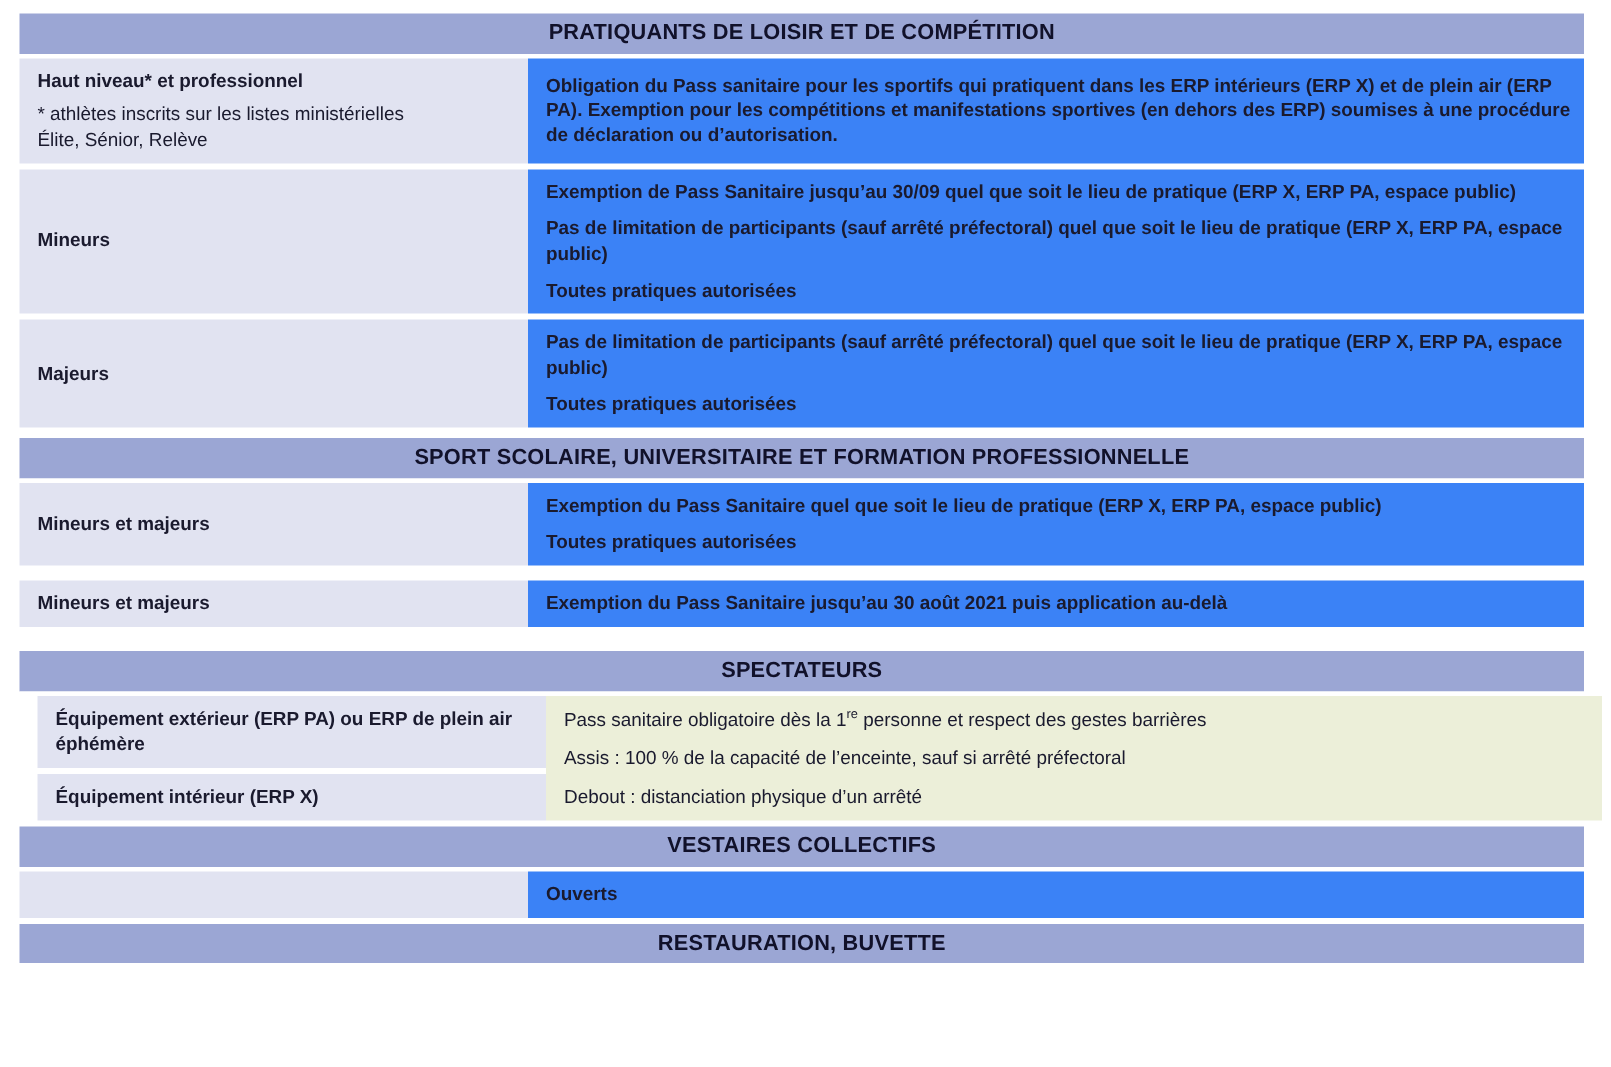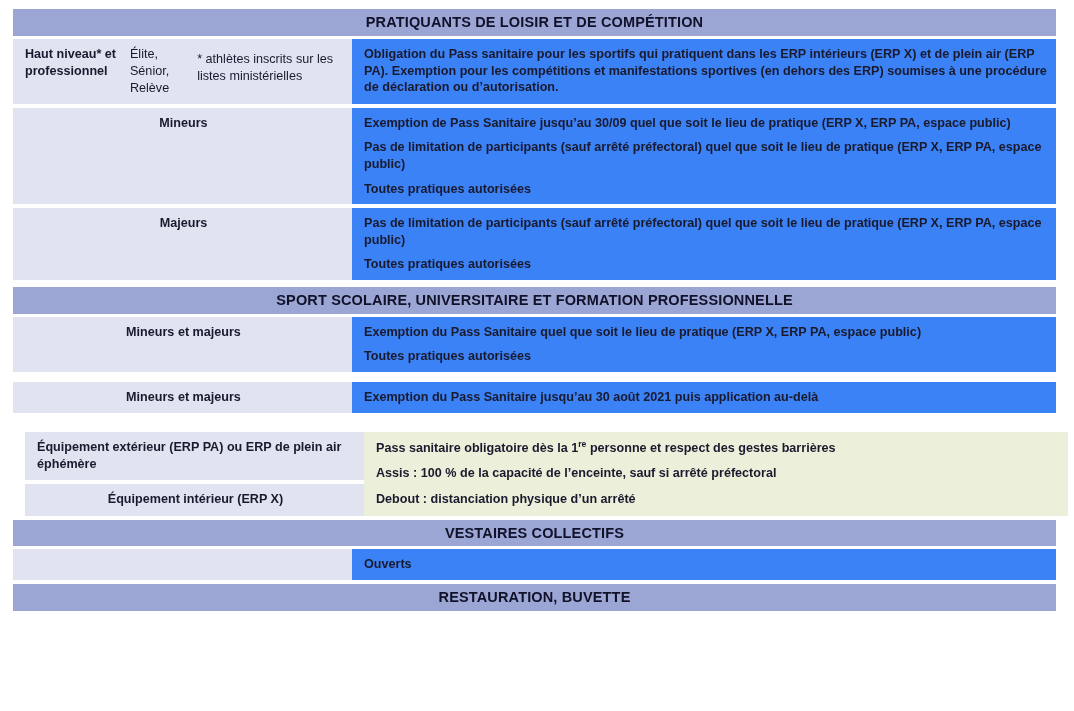--- a/index.html
+++ b/index.html
@@ -51,21 +51,21 @@
   .cell-left {
     width: 339px;
     min-width: 339px;
     background: #e1e3f1;
     box-sizing: border-box;
     padding: 7px 10px 7px 12px;
     font-size: 12.6px;
     font-weight: bold;
     line-height: 1.35;
     display: flex;
-    flex-direction: row;
+    flex-direction: column;
     justify-content: center;
   }
   .cell-left.v-center { justify-content: center; }
   .cell-left.v-top { justify-content: flex-start; }
 
   .cell-right {
     flex: 1 1 auto;
     background: #3b82f6;
     box-sizing: border-box;
     padding: 7px 8px 7px 12px;
@@ -109,43 +109,43 @@
     flex-direction: column;
   }
   .split-left .cell-left { flex: 1 1 auto; }
   .split-left .divider { height: 4px; background: #ffffff; }
   .split-right {
     flex: 1 1 auto;
     background: #ecefd9;
     box-sizing: border-box;
     padding: 8px 8px 8px 12px;
     font-size: 12.6px;
-    font-weight: bold;
+    font-weight: normal;
     line-height: 1.32;
     display: flex;
     flex-direction: column;
     justify-content: flex-start;
   }
   .split-right p { margin: 0 0 9px 0; }
   .split-right p:last-child { margin-bottom: 0; }
 </style>
 </head>
 <body>
 
 <div class="sheet">
   <div class="table">
 
     <div class="band">PRATIQUANTS DE LOISIR ET DE COMPÉTITION</div>
     <div class="gap-xs"></div>
 
     <div class="row">
       <div class="cell-left v-top">
         <span class="lead">Haut niveau* et professionnel</span>
+        <span class="note">* athlètes inscrits sur les listes ministérielles</span>
         <span class="note" style="margin-top:0">Élite, Sénior, Relève</span>
-        <span class="note">* athlètes inscrits sur les listes ministérielles</span>
       </div>
       <div class="cell-right">
         <p>Obligation du Pass sanitaire pour les sportifs qui pratiquent dans les ERP intérieurs (ERP X) et de plein air (ERP PA). Exemption pour les compétitions et manifestations sportives (en dehors des ERP) soumises à une procédure de déclaration ou d’autorisation.</p>
       </div>
     </div>
 
     <div class="gap-sm"></div>
 
     <div class="row">
       <div class="cell-left v-center">
@@ -193,20 +193,21 @@
       <div class="cell-left v-center">
         <span>Mineurs et majeurs</span>
       </div>
       <div class="cell-right">
         <p>Exemption du Pass Sanitaire jusqu’au 30 août 2021 puis application au-delà</p>
       </div>
     </div>
 
     <div class="gap-lg"></div>
 
+    <div class="band">SPECTATEURS</div>
     <div class="gap-xs"></div>
 
     <div class="split-group">
       <div class="split-left">
         <div class="cell-left v-center">
           <span>Équipement extérieur (ERP PA) ou ERP de plein air éphémère</span>
         </div>
         <div class="divider"></div>
         <div class="cell-left v-center">
           <span>Équipement intérieur (ERP X)</span>

